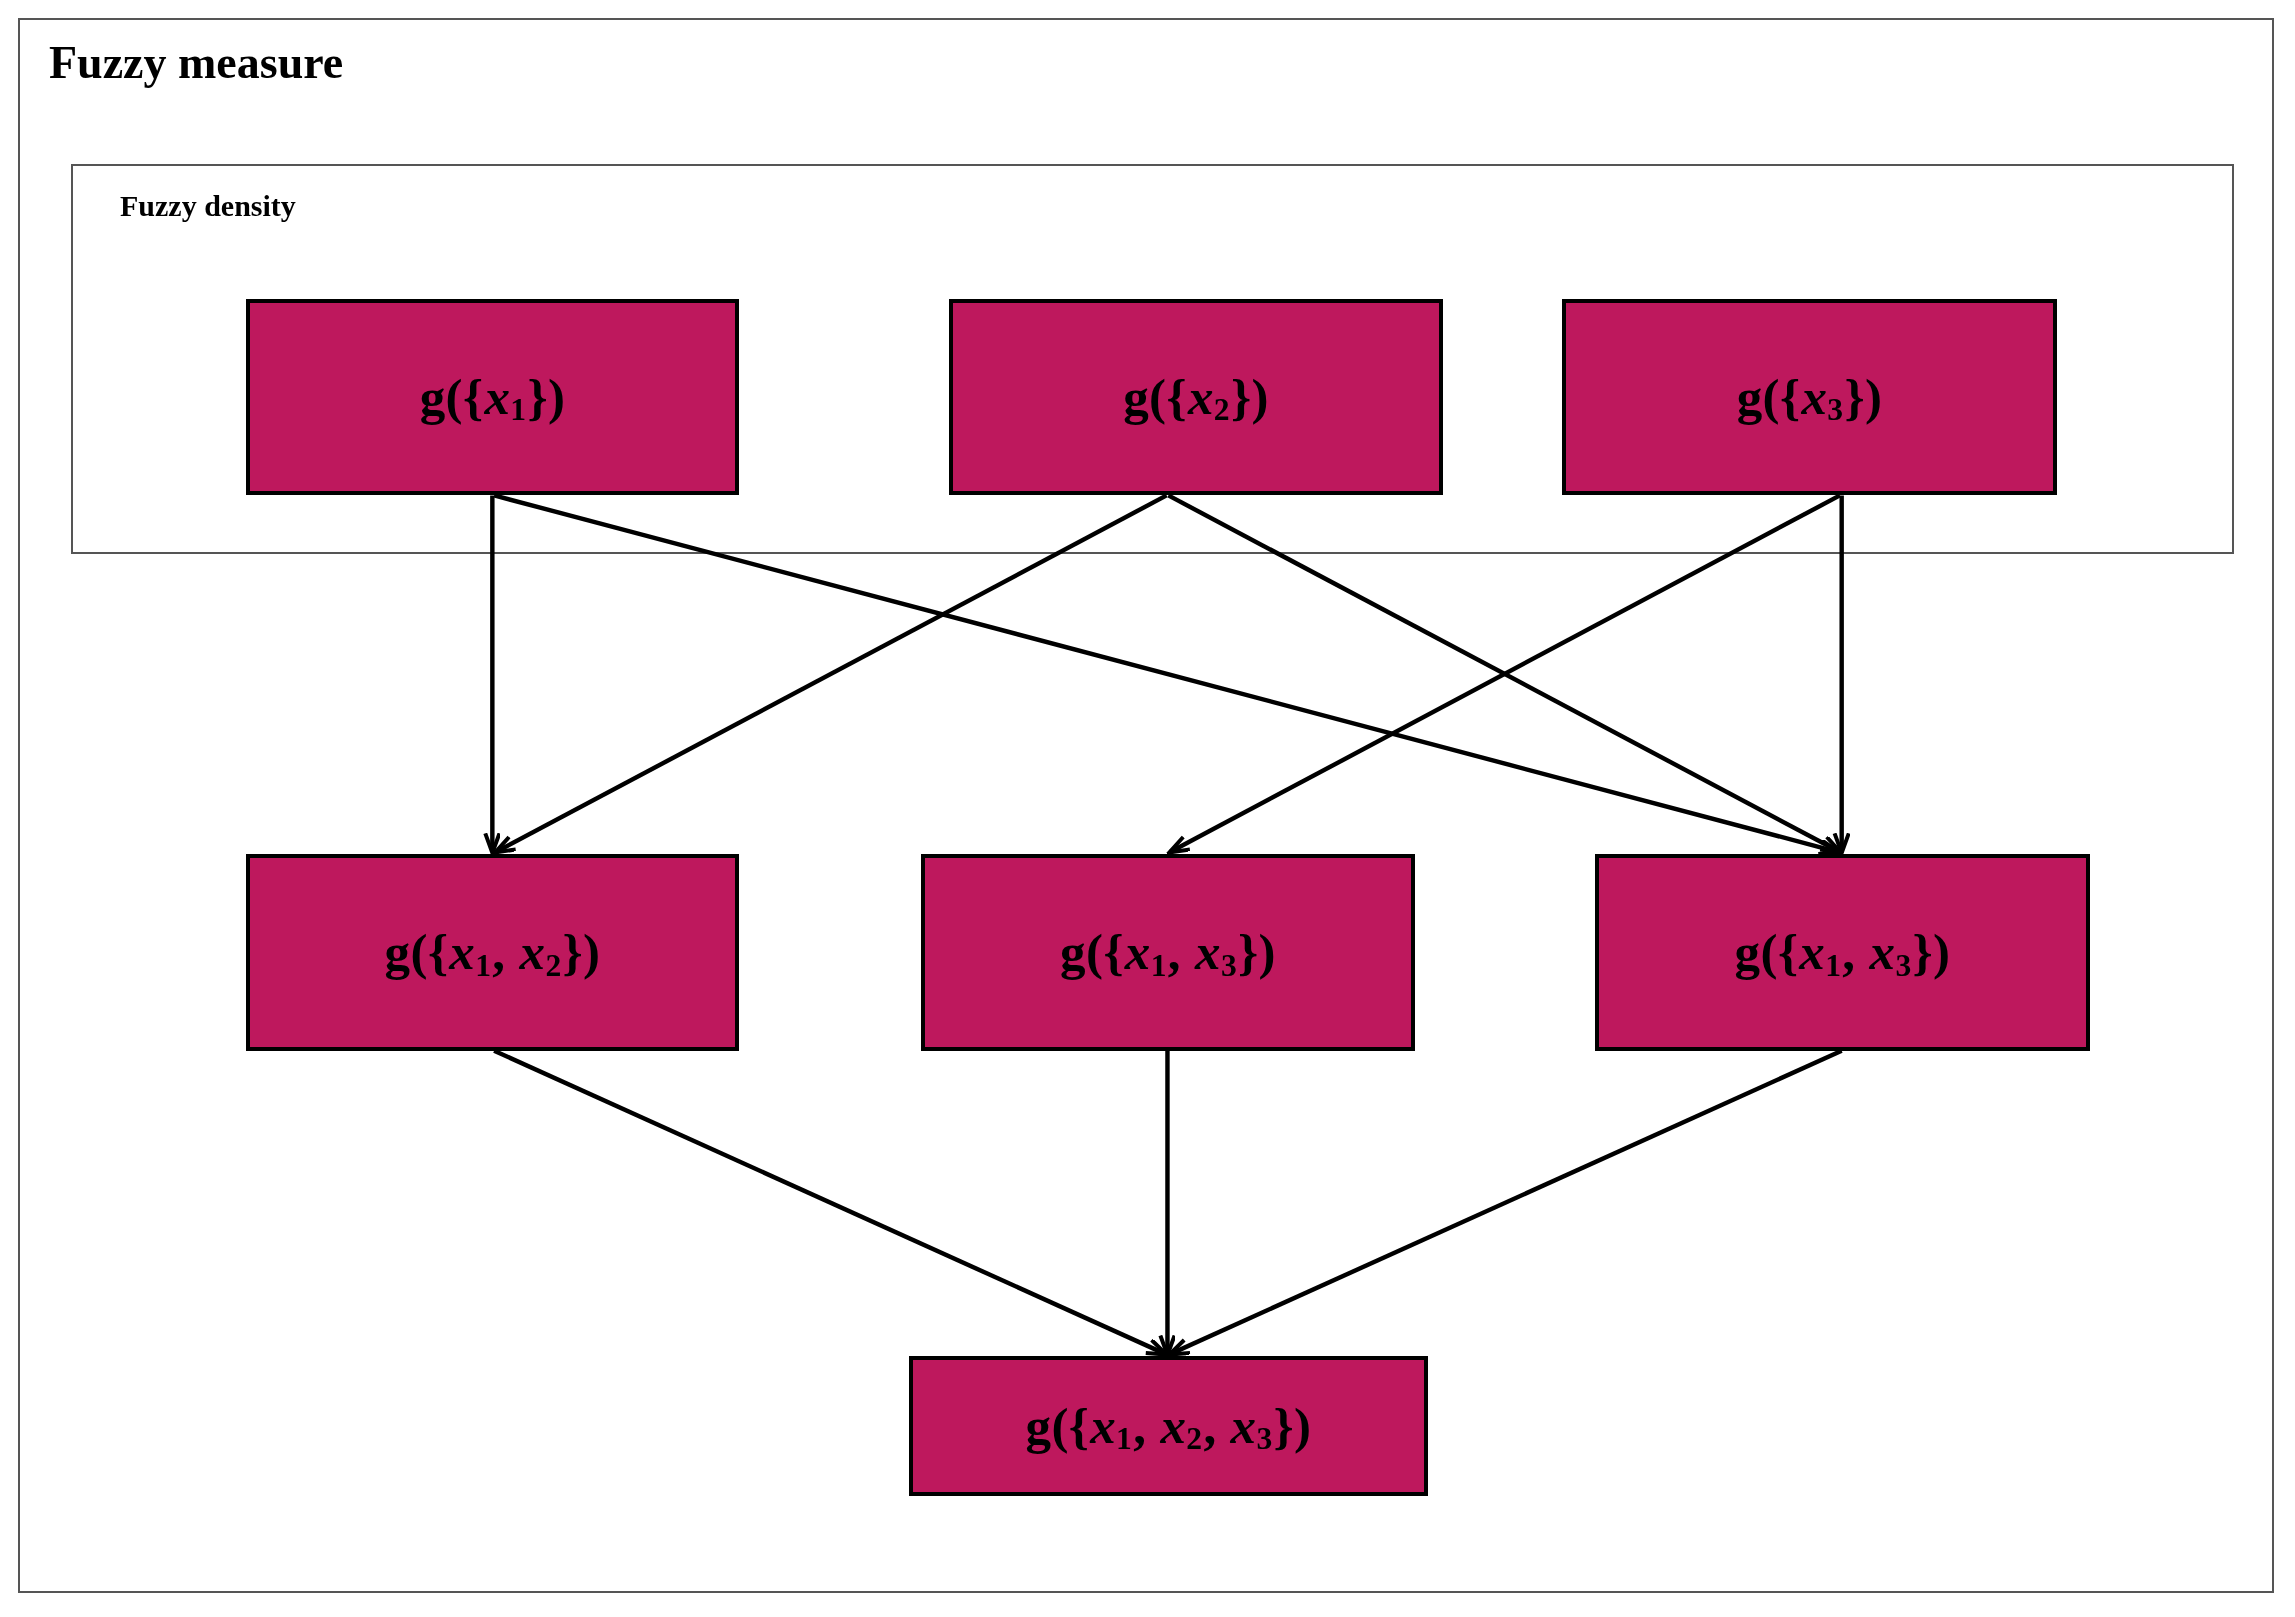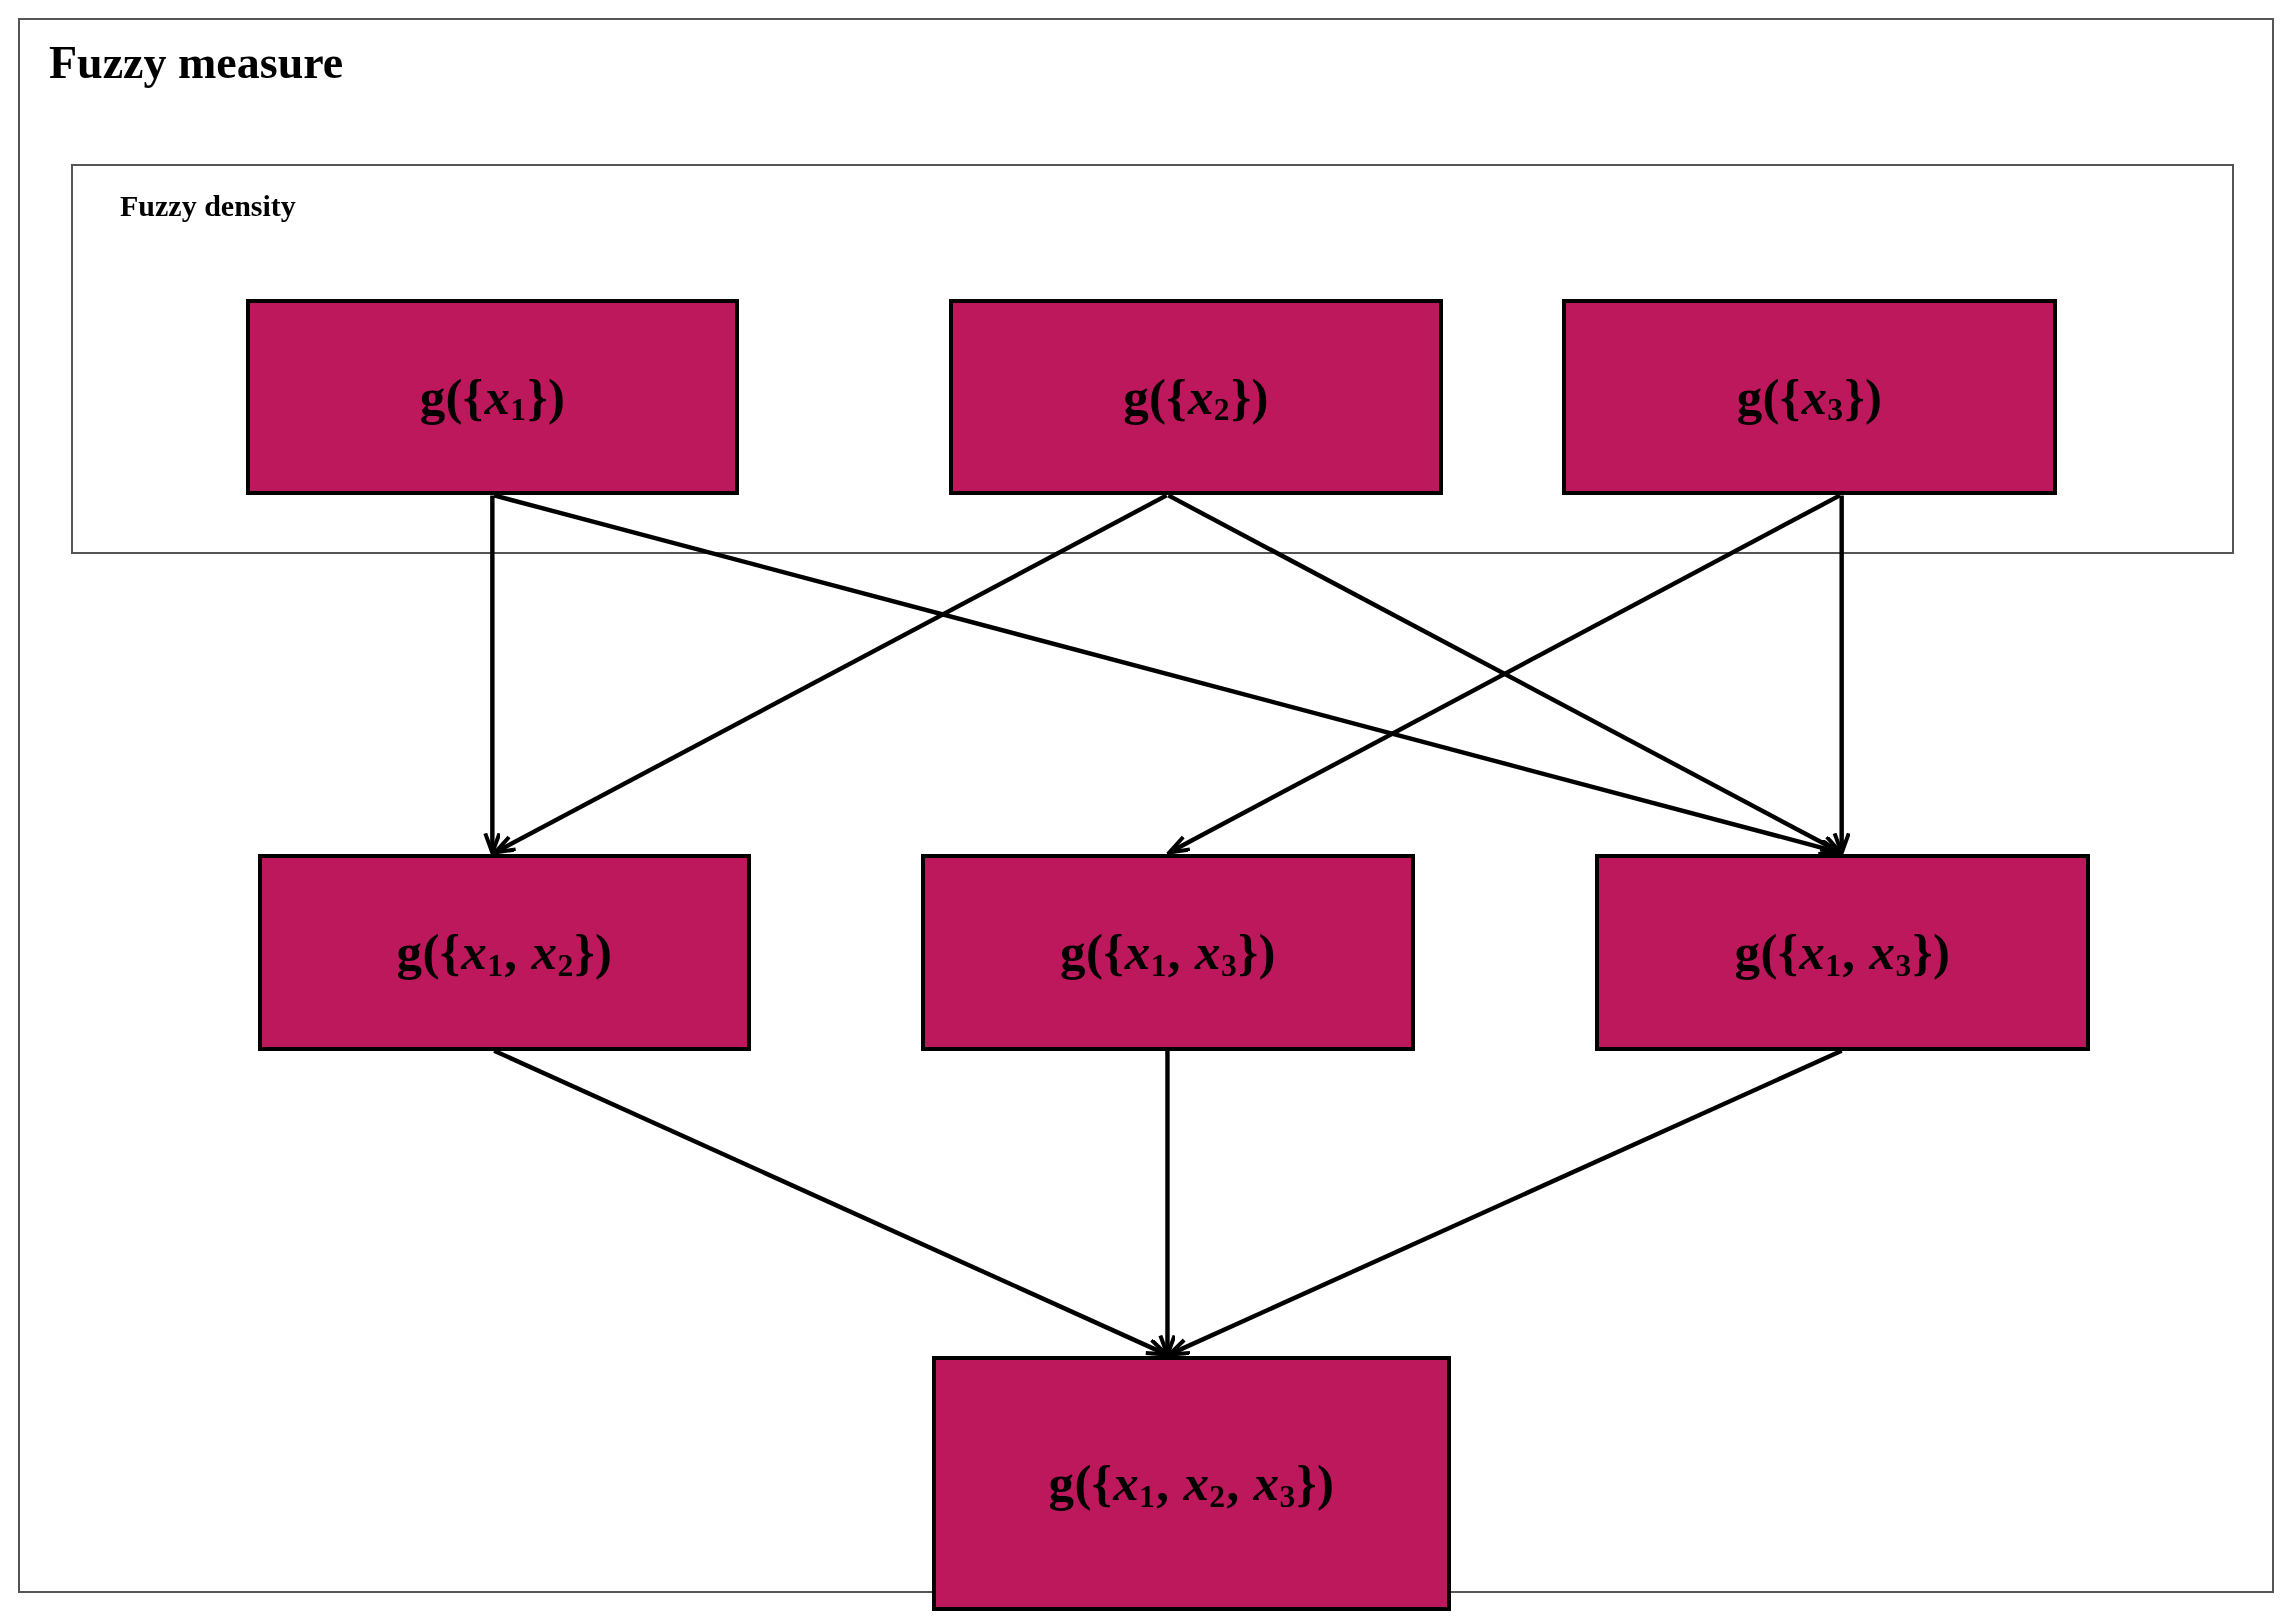--- a/index.html
+++ b/index.html
@@ -98,26 +98,26 @@
     top: 0.22em;
     padding-right: 0.9px;
   }
 
   
   #node-g-x1 { left: 246px;  top: 299px; width: 493px; height: 196px; }
   #node-g-x2 { left: 921px; top: 299px; width: 494px; height: 196px; margin-left: 28px; }
   #node-g-x3 { left: 1562px; top: 299px; width: 495px; height: 196px; }
 
   
-  #node-g-x1x2 { left: 246px;  top: 854px; width: 493px; height: 197px; margin-left: 12px; }
+  #node-g-x1x2 { left: 246px;  top: 854px; width: 493px; height: 197px; }
   #node-g-x1x3-a { left: 921px; top: 854px; width: 494px; height: 197px; }
   #node-g-x1x3-b { left: 1595px; top: 854px; width: 495px; height: 197px; }
 
   
-  #node-g-x1x2x3 { left: 932px; top: 1356px; width: 519px; height: 255px; }
+  #node-g-x1x2x3 { left: 909px; top: 1356px; width: 519px; height: 140px; }
 </style>
 </head>
 <body>
 
 <div id="stage">
 
   <div class="outer-frame"></div>
   <div class="outer-title">Fuzzy measure</div>
 
   <div class="inner-frame"></div>

